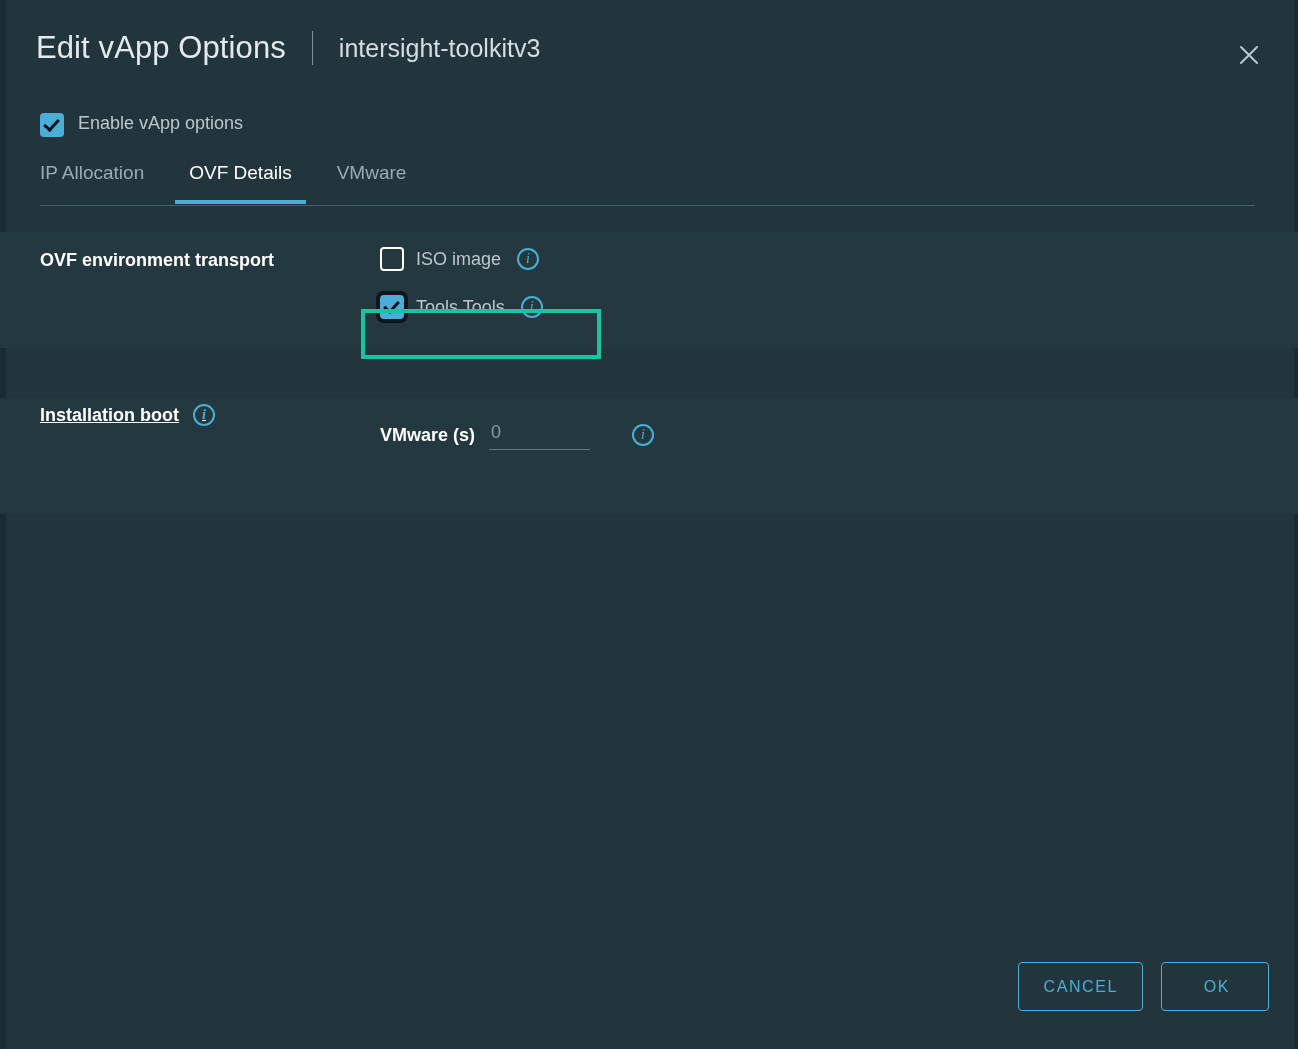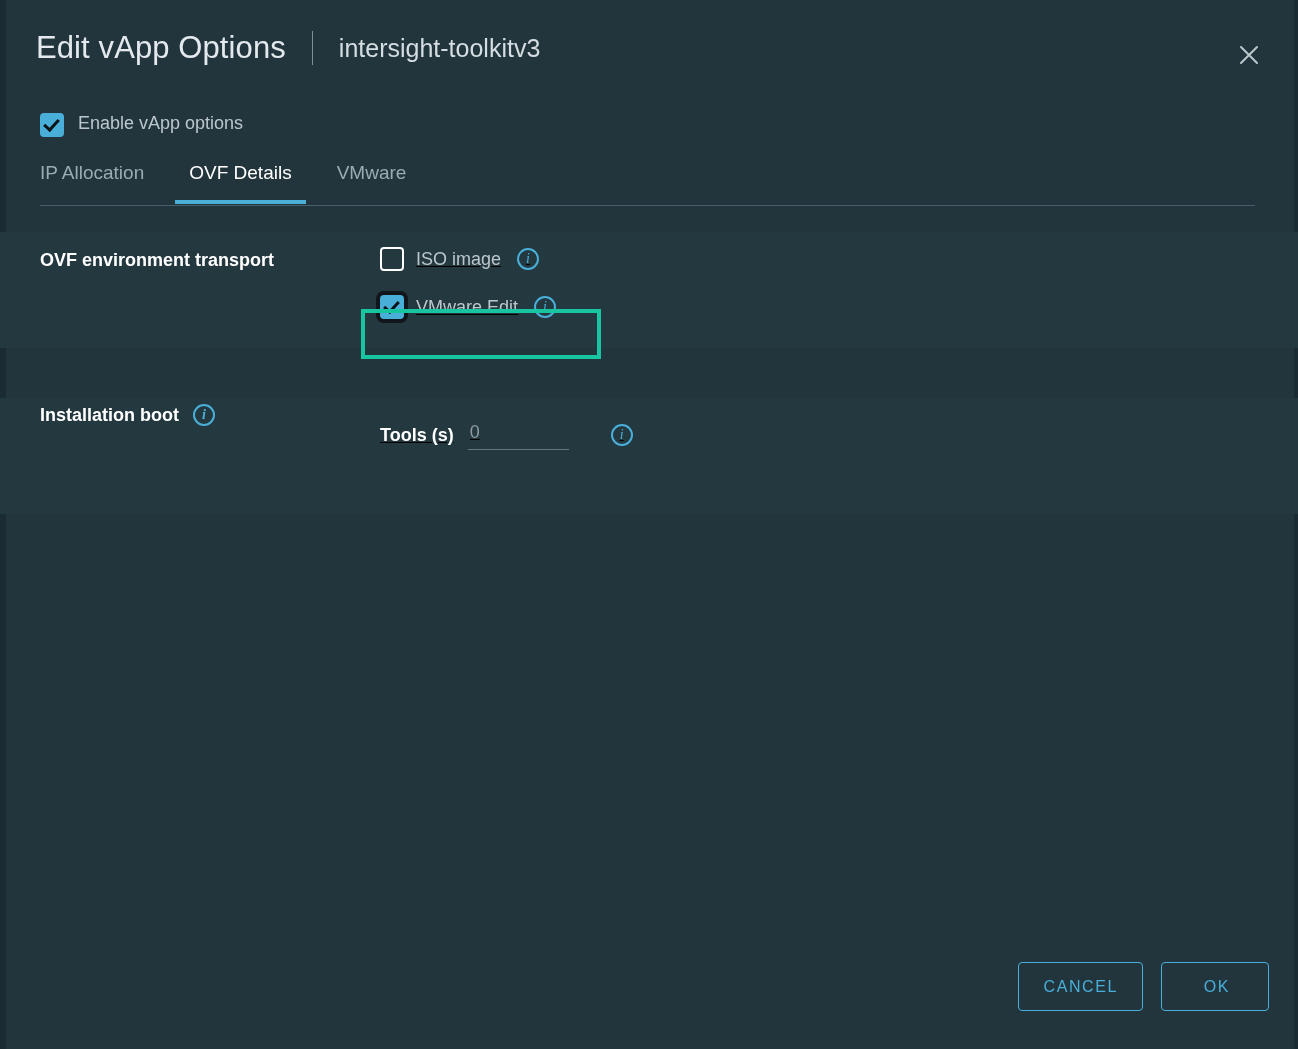--- a/index.html
+++ b/index.html
@@ -182,21 +182,20 @@
     font-size: 18px;
     font-weight: bold;
     color: #ffffff;
     display: flex;
     align-items: center;
     white-space: nowrap;
   }
   .row-controls {
     flex: 1;
     padding-left: 40px;
-    text-decoration: underline;
   }
 
   .stripe {
     position: absolute;
     left: 0;
     width: 1298px;
     background: #24383f;
   }
 
   .option-line {
@@ -353,34 +352,34 @@
     <div class="form-row" style="position:relative; height:116px;">
       <div class="row-label" style="height:56px;">OVF environment transport</div>
       <div class="row-controls">
         <div class="option-line" style="margin-top:10px;">
           <span class="cb unchecked"></span>
           <span class="option-label">ISO image</span>
           <span class="info-icon" style="margin-left:16px;">i</span>
         </div>
         <div class="option-line" style="margin-top:14px;">
           <span class="cb checked focusring"></span>
-          <span class="option-label">VMware Edit</span>
+          <span class="option-label">Tools Tools</span>
           <span class="info-icon" style="margin-left:16px;">i</span>
         </div>
       </div>
     </div>
 
     <div class="form-row" style="position:relative; margin-top:50px;">
-      <div class="row-label" style="height:34px;">
+      <div class="row-label" style="height:34px;text-decoration:underline;">
         <span>Installation boot</span>
         <span class="info-icon" style="margin-left:14px;">i</span>
       </div>
       <div class="row-controls">
         <div id="delay-line">
-          <span id="delay-label">Tools (s)</span>
+          <span id="delay-label">VMware (s)</span>
           <input id="delay-input" type="text" placeholder="0" style="">
           <span class="info-icon" id="delay-info">i</span>
         </div>
       </div>
     </div>
   </div>
 
   <div id="vmware-tools-highlight"></div>
 
   <div id="footer">

